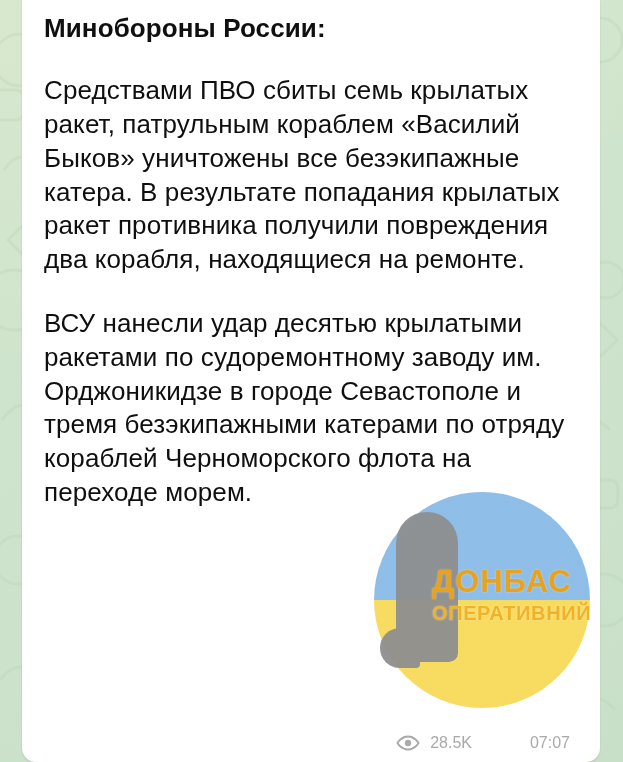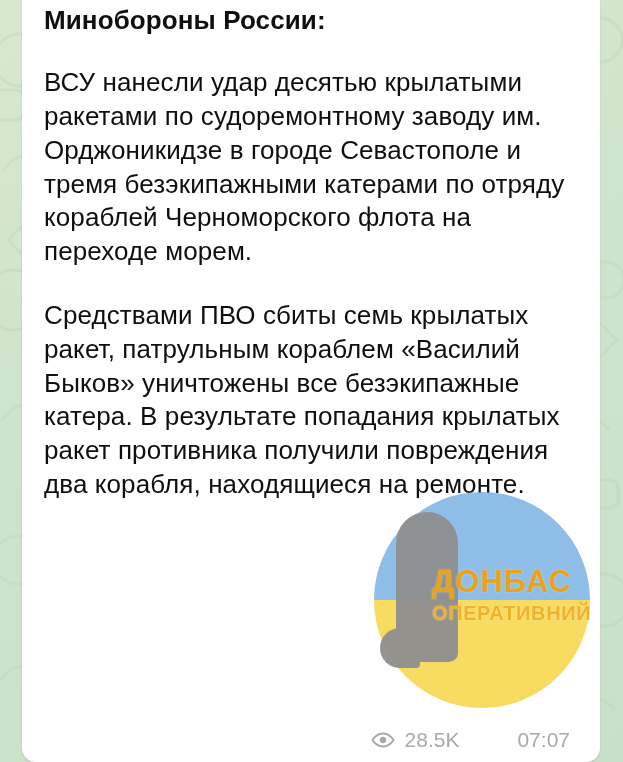--- a/index.html
+++ b/index.html
@@ -33,21 +33,21 @@
   .bubble {
     position: absolute;
     left: 22px;
     top: 0;
     width: 578px;
     min-height: 762px;
     background: #ffffff;
     border-radius: 0 0 14px 14px;
     box-shadow: 0 1px 2px rgba(0,0,0,0.12);
     box-sizing: border-box;
-    padding: 4px 20px 46px 22px;
+    padding: 12px 20px 46px 22px;
   }
   .msg-title {
     font-size: 26px;
     font-weight: bold;
     color: #0f0f0f;
     line-height: 1.24;
     margin: 0 0 30px 0;
     letter-spacing: 0.1px;
   }
   .msg-para {
@@ -61,21 +61,21 @@
 
   
   .meta {
     position: absolute;
     right: 30px;
     bottom: 10px;
     display: flex;
     align-items: center;
     gap: 10px;
     color: #a8a8a8;
-    font-size: 21px;
+    font-size: 16px;
   }
   .eye-icon {
     display: inline-block;
     width: 24px;
     height: 16px;
     position: relative;
   }
   .eye-icon svg { display: block; }
   .meta-views { color: #a9a9a9; }
   .meta-time { color: #a9a9a9; margin-left: 48px; }
@@ -164,22 +164,22 @@
         <rect x="-6" y="90" width="30" height="30" rx="8"></rect>
         <rect x="590" y="480" width="28" height="28" rx="8"></rect>
         <path d="M8 240 l18 -18 l18 18 l-18 18 z"></path>
         <path d="M585 340 l16 -16 l16 16 l-16 16 z"></path>
       </g>
     </svg>
   </div>
 
   <div class="bubble">
     <div class="msg-title">Минобороны России:</div>
+    <div class="msg-para">Средствами ПВО сбиты семь крылатых ракет, патрульным кораблем «Василий Быков» уничтожены все безэкипажные катера. В результате попадания крылатых ракет противника получили повреждения два корабля, находящиеся на ремонте.</div>
     <div class="msg-para">ВСУ нанесли удар десятью крылатыми ракетами по судоремонтному заводу им.  Орджоникидзе в городе Севастополе и тремя безэкипажными катерами по отряду кораблей Черноморского флота на переходе морем.</div>
-    <div class="msg-para">Средствами ПВО сбиты семь крылатых ракет, патрульным кораблем «Василий Быков» уничтожены все безэкипажные катера. В результате попадания крылатых ракет противника получили повреждения два корабля, находящиеся на ремонте.</div>
 
     <div class="watermark">
       <div class="wm-circle"></div>
       <div class="wm-person"></div>
       <div class="wm-text">
         <div class="wm-top">ДОНБАС</div>
         <div class="wm-bottom">ОПЕРАТИВНИЙ</div>
       </div>
     </div>
 

